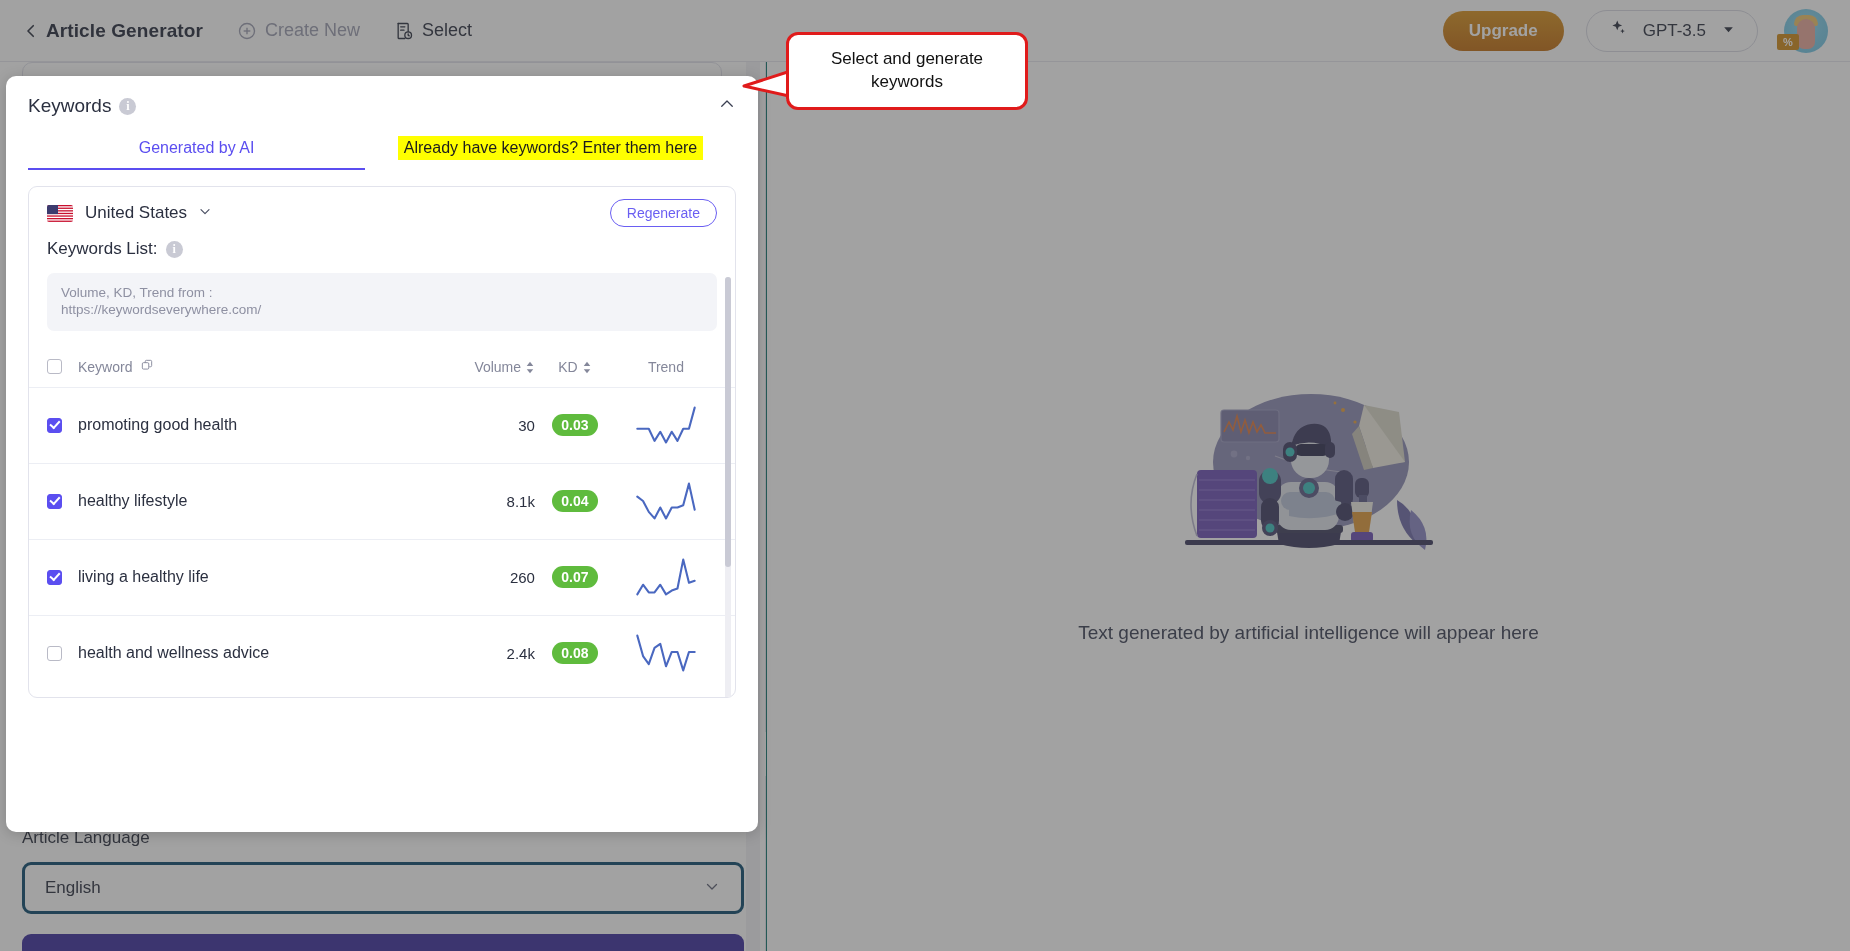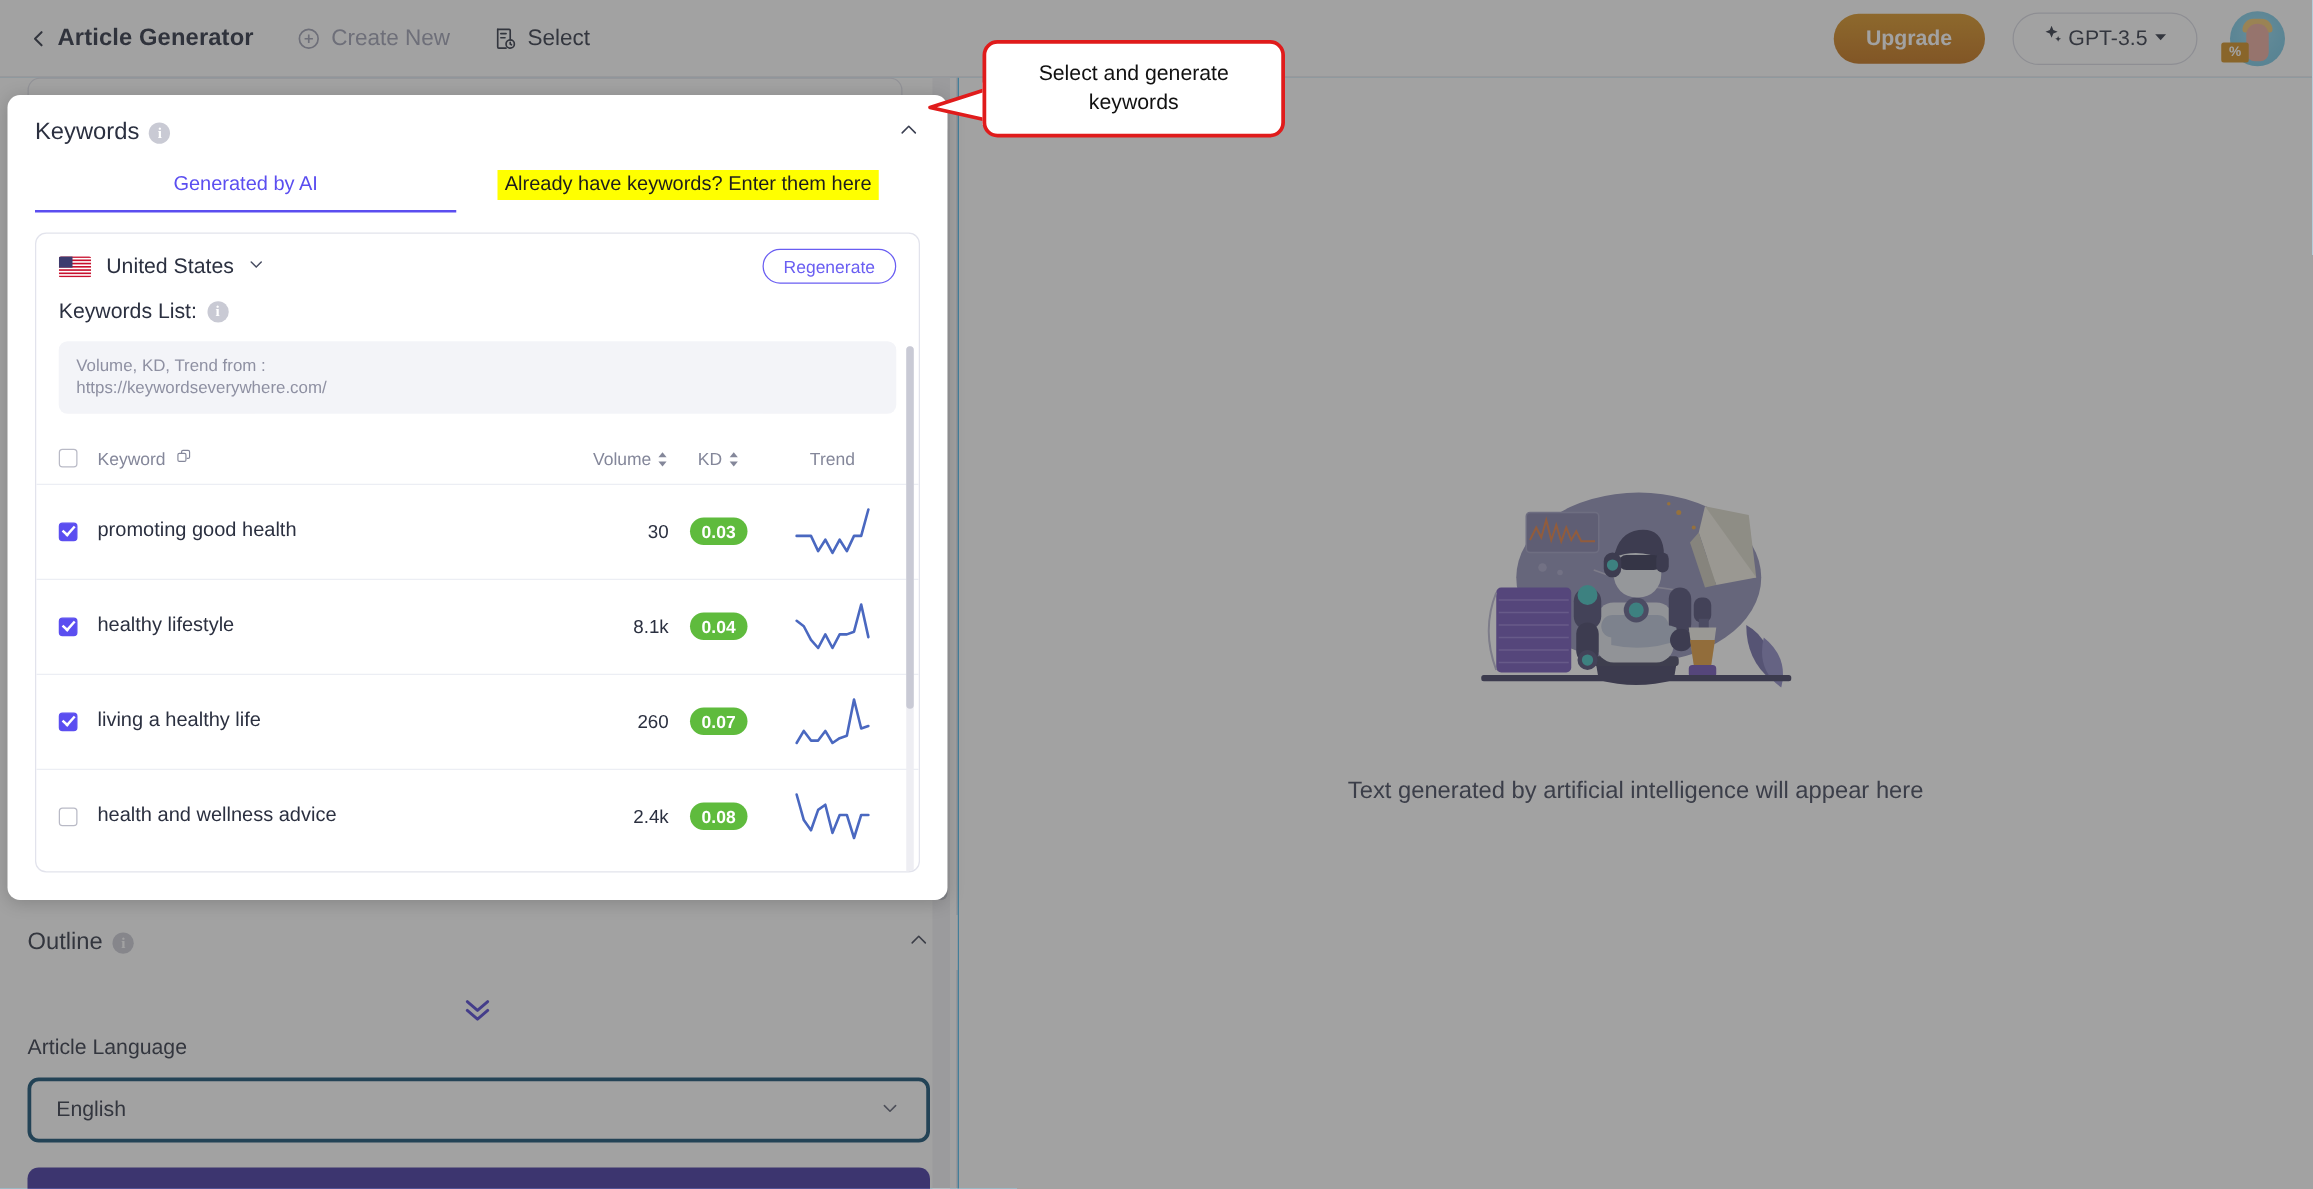--- a/index.html
+++ b/index.html
@@ -2,21 +2,21 @@
 <html><head>
 <meta charset="utf-8">
 <style>
   * { box-sizing: border-box; margin: 0; padding: 0; }
   html, body {
     width: 1850px; height: 951px;
     font-family: "Liberation Sans", sans-serif;
     overflow: hidden;
     background: #ffffff;
   }
-  #root { position: relative; width: 1850px; height: 951px; background: #0ea5e9; }
+  #root { position: relative; width: 1850px; height: 951px; background: #0f766e; }
 
   
   .app-base { position: absolute; inset: 0; }
 
   .topbar {
     position: absolute; left:0; top:0; width: 1850px; height: 62px;
     background: #ffffff; border-bottom: 1px solid #e6e6ee;
     display: flex; align-items: center; padding: 0 22px;
   }
   .back-chev { width: 18px; height: 18px; margin-right: 6px; color:#2b3040; flex:none; }
@@ -31,21 +31,21 @@
   .upgrade-btn {
     height: 40px; padding: 0 26px; border-radius: 20px;
     background: linear-gradient(180deg,#d8921f 0%,#c06d12 100%);
     color:#fff; font-size: 17px; font-weight: 700;
     display:flex; align-items:center; justify-content:center;
     border:none; cursor:pointer;
   }
   .model-chip {
     height: 42px; padding: 0 22px; margin-left: 22px;
     border: 1px solid #d8d9e3; border-radius: 21px;
-    display:flex; align-items:center; gap:4px;
+    display:flex; align-items:center; gap:16px;
     font-size: 17px; color:#2b3040; background:#fff; cursor:pointer;
   }
   .avatar-wrap { position: relative; margin-left: 26px; width: 44px; height: 44px; }
   .avatar {
     width: 44px; height: 44px; border-radius: 50%;
     background: radial-gradient(circle at 50% 38%, #8fd7ef 0%, #79c9e6 55%, #6cc0e0 100%);
     overflow:hidden; position:relative; cursor:pointer;
   }
   .avatar .face {
     position:absolute; left:13px; top:10px; width:18px; height:30px;
@@ -123,21 +123,21 @@
   .page-scroll-thumb {
     position:absolute; left: 748px; top: 100px; width: 10px; height: 620px;
     background: #c4c5cf; border-radius: 5px;
   }
 
   
   .scrim { position:absolute; inset:0; background: rgba(60,60,60,0.48); }
 
   
   .kw-panel {
-    position:absolute; left: 6px; top: 76px; width: 752px; height: 644px;
+    position:absolute; left: 6px; top: 76px; width: 752px; height: 756px;
     background:#ffffff; border-radius: 10px;
     box-shadow: 0 2px 14px rgba(0,0,0,.18);
     padding: 0 22px; overflow:hidden;
   }
   .kw-head { display:flex; align-items:center; height: 52px; padding-top: 8px; }
   .kw-head .t { font-size: 19px; color:#2b3040; }
   .tabs { display:flex; height: 42px; }
   .tab {
     width: 338px; text-align:center; font-size: 16px; color:#5b4ef0;
     display:flex; align-items:center; justify-content:center;

